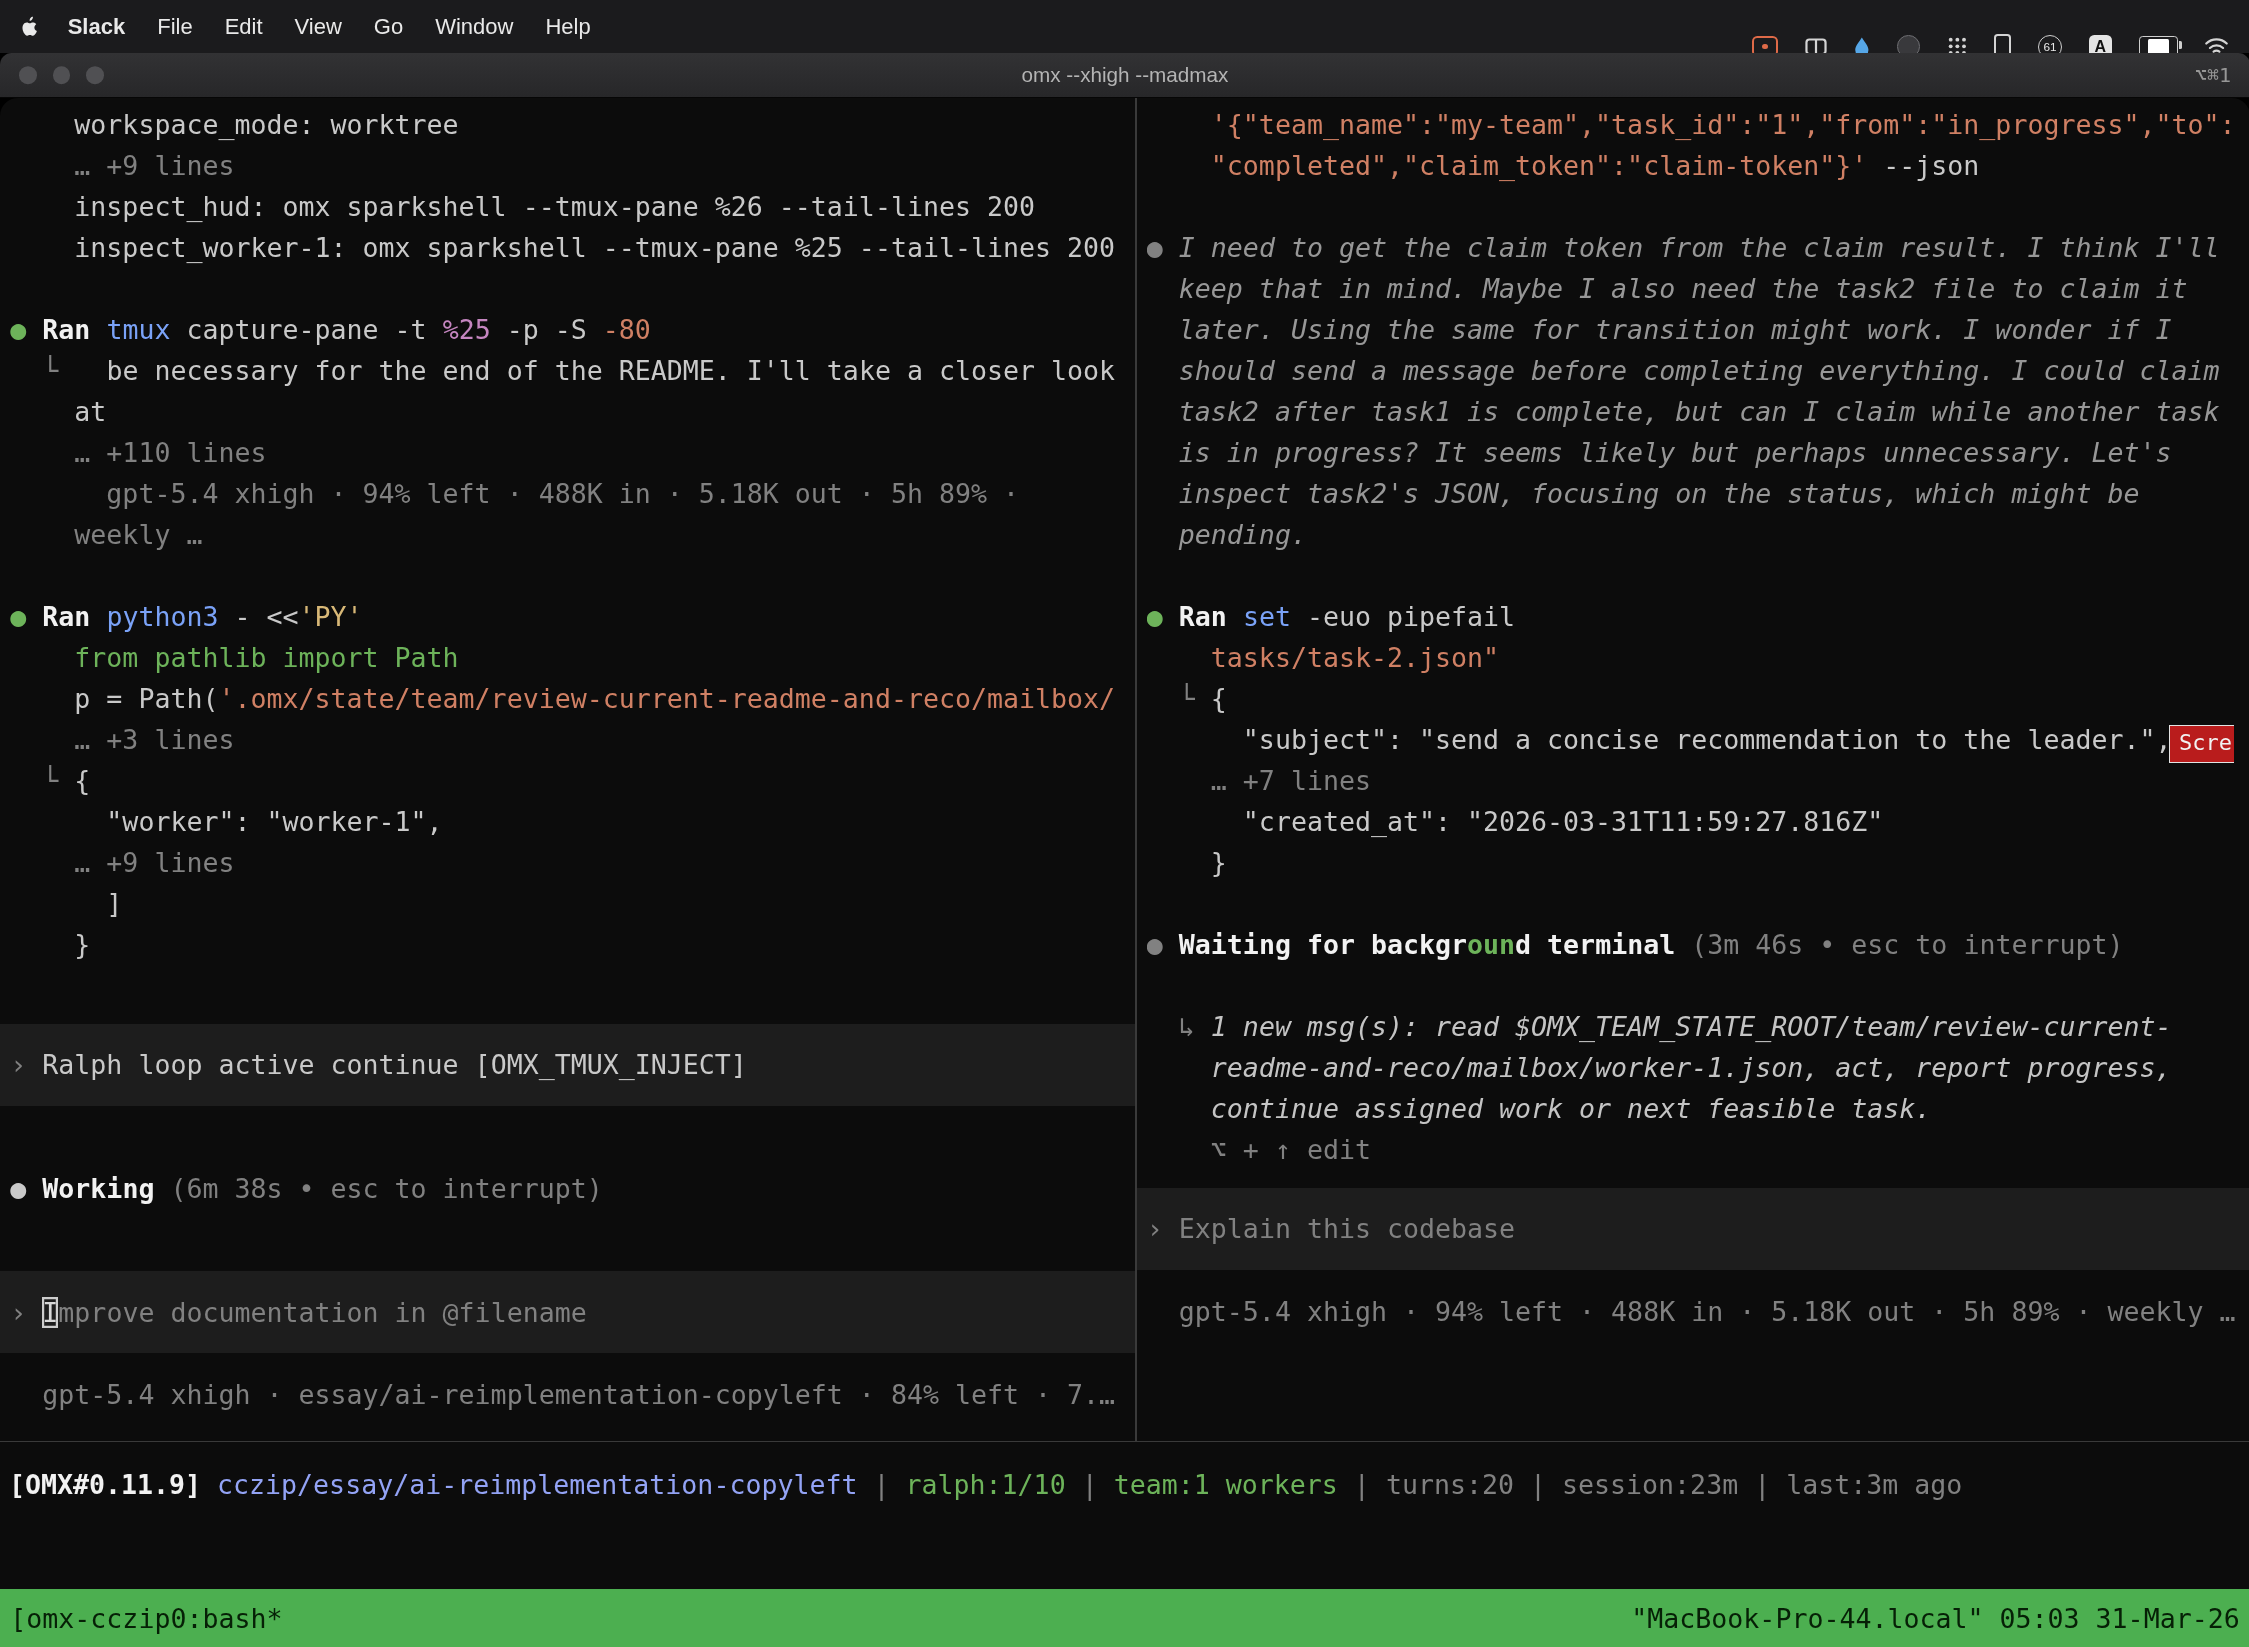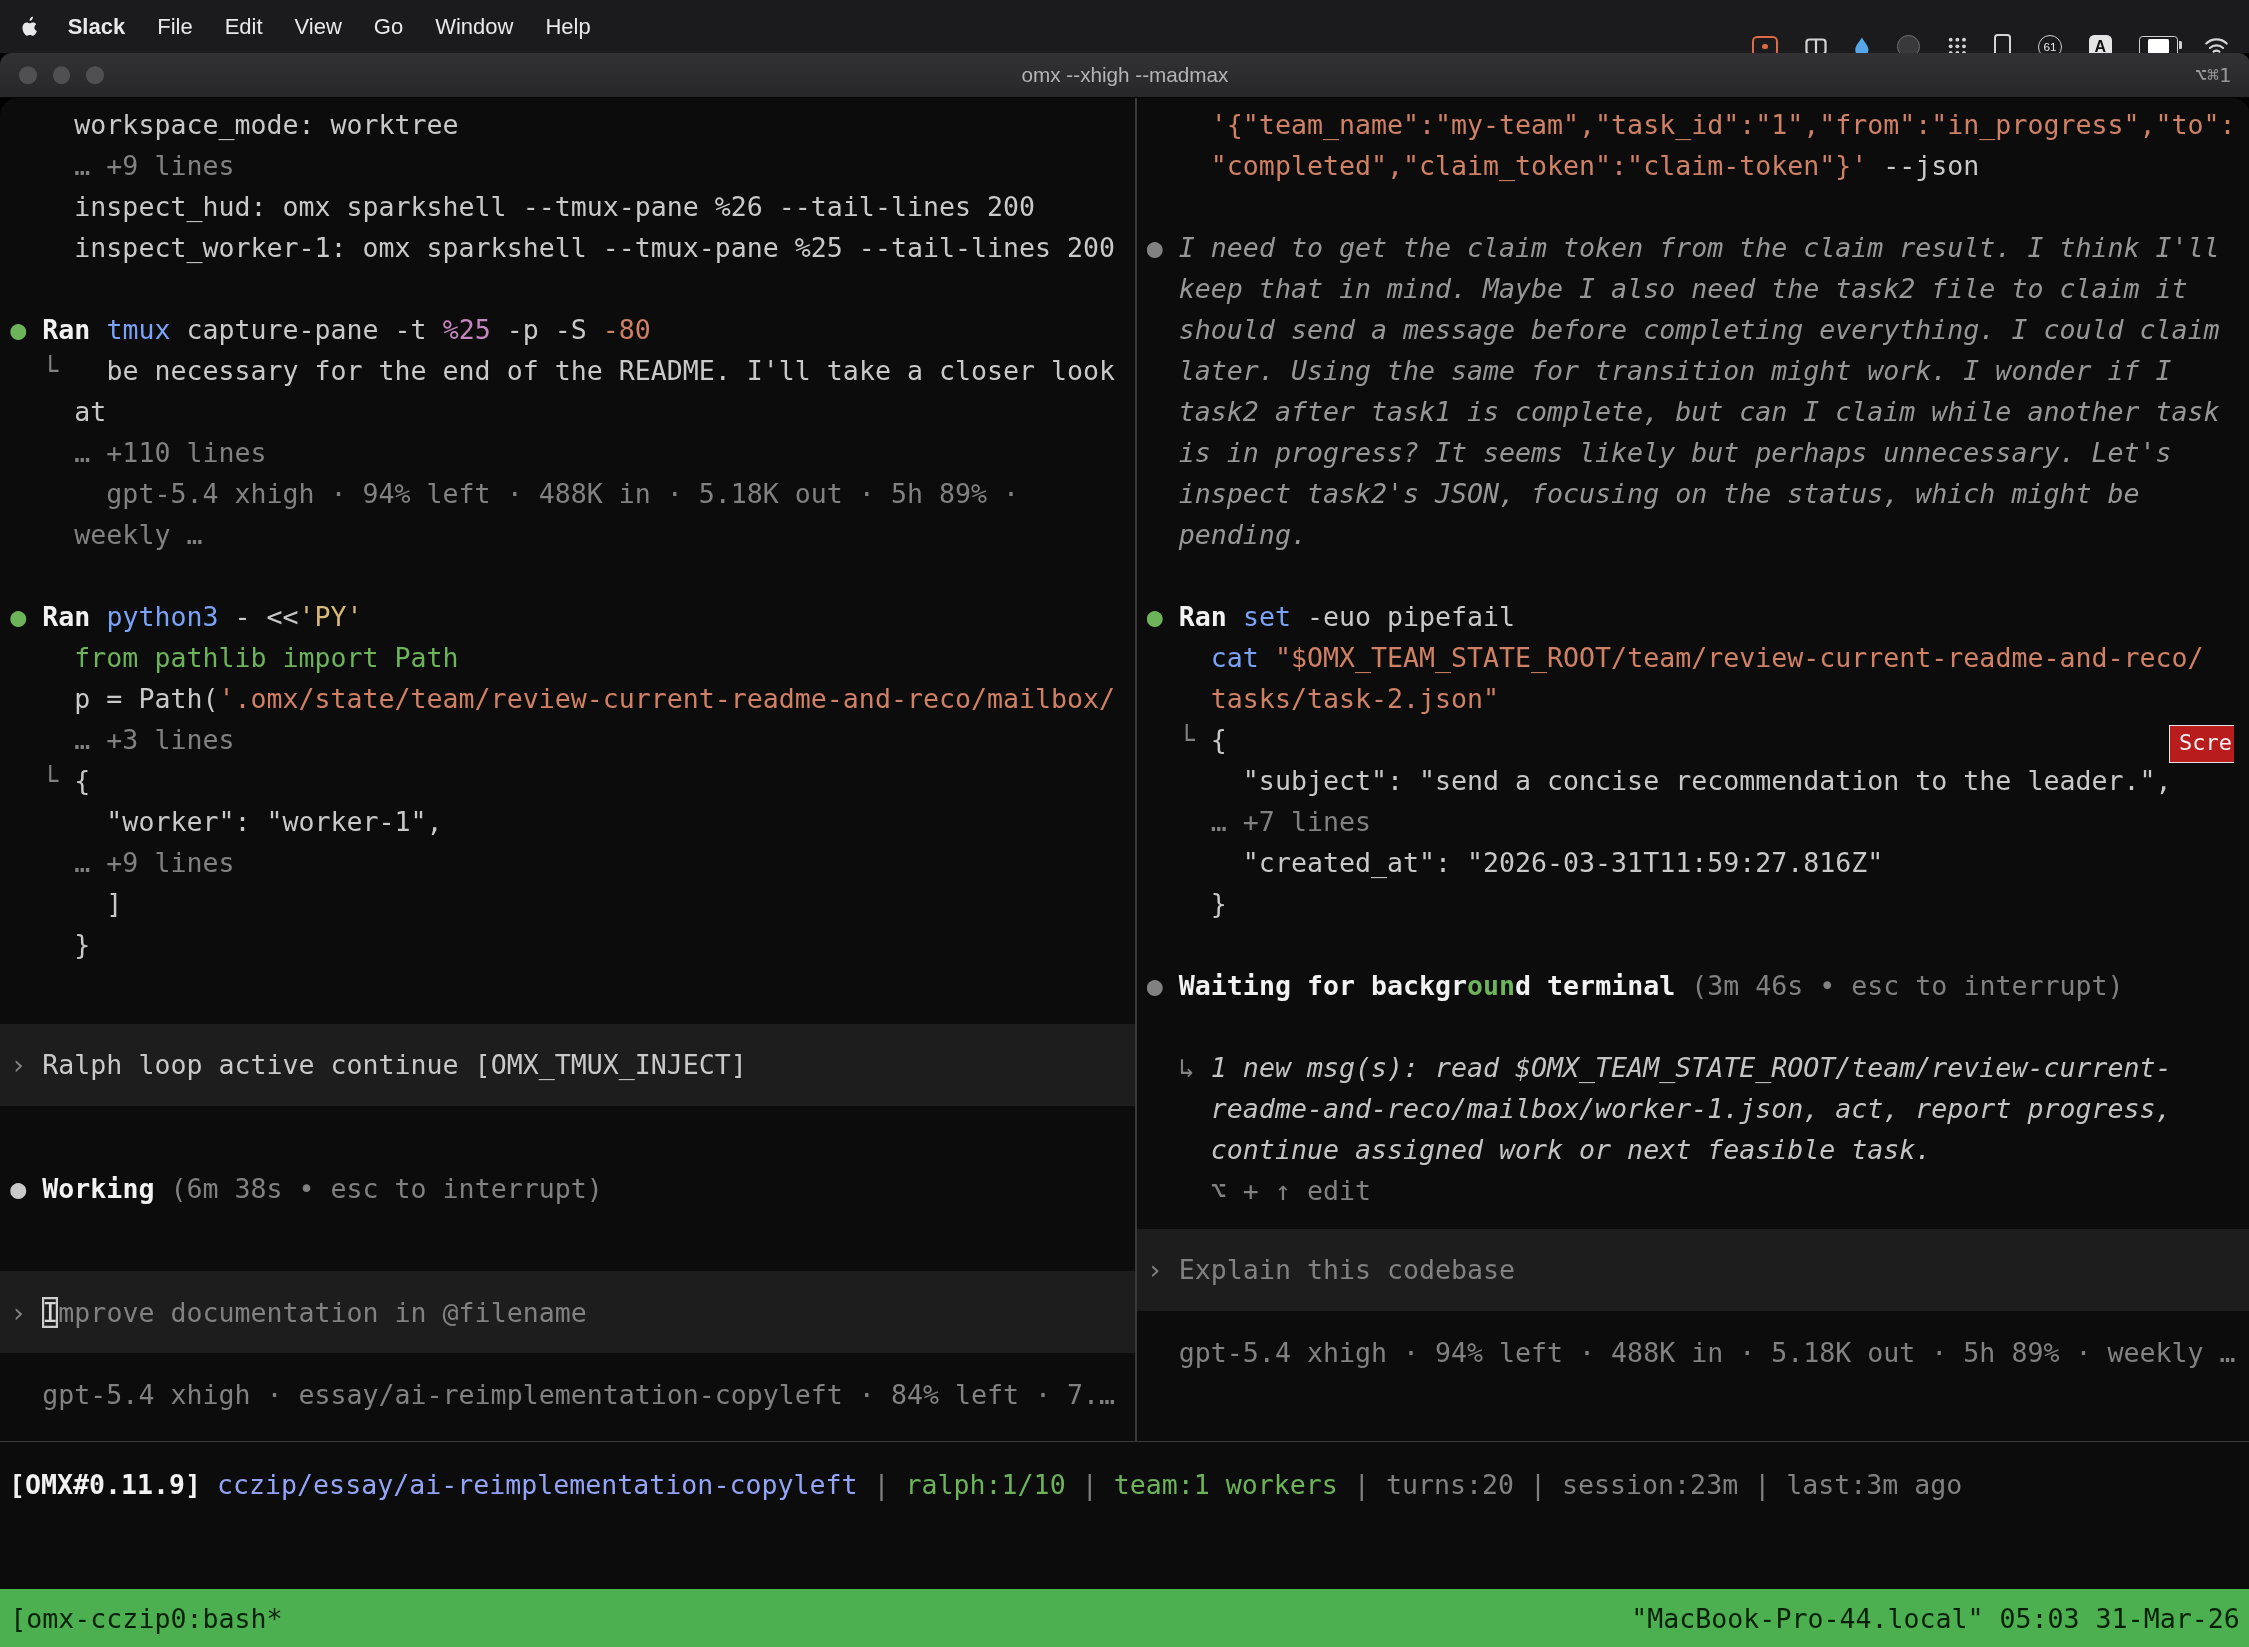--- a/index.html
+++ b/index.html
@@ -173,29 +173,28 @@
         <div class="row band" style="margin-top: 62px;"><span class="c-d">› </span><span class="c-cur">I</span><span class="c-d">mprove documentation in @filename</span></div>
         <div class="row" style="margin-top: 20.7px;"><span class="c-d">  gpt-5.4 xhigh · essay/ai-reimplementation-copyleft · 84% left · 7.…</span></div>
       </div>
     <div class="vsep"></div>
     <div class="pane pane-right" id="right-lines">
         <div class="row"><span class="c-rd">    '{"team_name":"my-team","task_id":"1","from":"in_progress","to":</span></div>
         <div class="row"><span class="c-rd">    "completed","claim_token":"claim-token"}'</span><span class="c-w"> --json</span></div>
         <div class="row">&nbsp;</div>
         <div class="row"><span class="c-d">● </span><span class="c-it">I need to get the claim token from the claim result. I think I'll</span></div>
         <div class="row"><span class="c-it">  keep that in mind. Maybe I also need the task2 file to claim it</span></div>
+        <div class="row"><span class="c-it">  later. Using the same for transition might work. I wonder if I</span></div>
         <div class="row"><span class="c-it">  should send a message before completing everything. I could claim</span></div>
-        <div class="row"><span class="c-it">  later. Using the same for transition might work. I wonder if I</span></div>
         <div class="row"><span class="c-it">  task2 after task1 is complete, but can I claim while another task</span></div>
         <div class="row"><span class="c-it">  is in progress? It seems likely but perhaps unnecessary. Let's</span></div>
         <div class="row"><span class="c-it">  inspect task2's JSON, focusing on the status, which might be</span></div>
         <div class="row"><span class="c-it">  pending.</span></div>
         <div class="row">&nbsp;</div>
         <div class="row"><span class="c-g">● </span><span class="c-b">Ran </span><span class="c-bl">set </span><span class="c-w">-euo pipefail</span></div>
-        <div class="row"><span class="c-w">    </span><span class="c-bl">cat </span><span class="c-rd">"$OMX_TEAM_STATE_ROOT/team/review-current-readme-and-reco/</span></div>
         <div class="row"><span class="c-rd">    tasks/task-2.json"</span></div>
         <div class="row"><span class="c-d">  └ </span><span class="c-w">{</span></div>
         <div class="row"><span class="c-w">      "subject": "send a concise recommendation to the leader.",</span></div>
         <div class="row"><span class="c-d">    … +7 lines</span></div>
         <div class="row"><span class="c-w">      "created_at": "2026-03-31T11:59:27.816Z"</span></div>
         <div class="row"><span class="c-w">    }</span></div>
         <div class="row">&nbsp;</div>
         <div class="row"><span class="c-d">● </span><span class="c-b">Waiting for backgr</span><span class="c-gb">oun</span><span class="c-b">d terminal</span><span class="c-d"> (3m 46s • esc to interrupt)</span></div>
         <div class="row">&nbsp;</div>
         <div class="row"><span class="c-d">  ↳ </span><span class="c-itl">1 new msg(s): read $OMX_TEAM_STATE_ROOT/team/review-current-</span></div>

